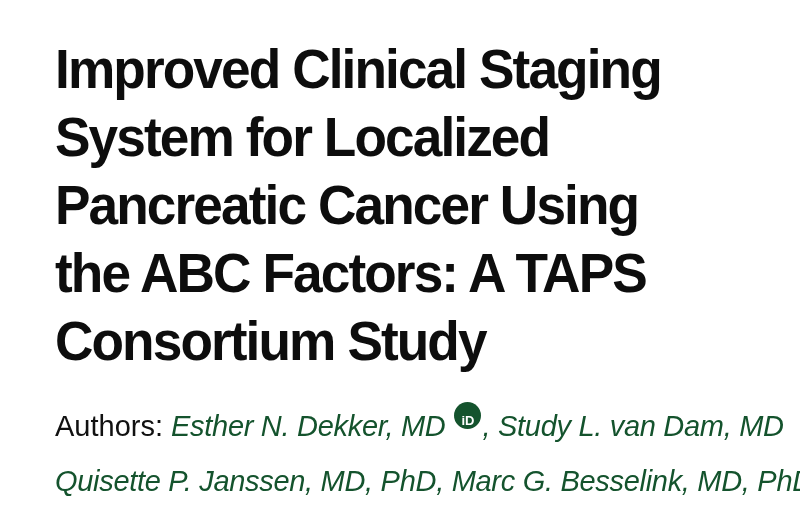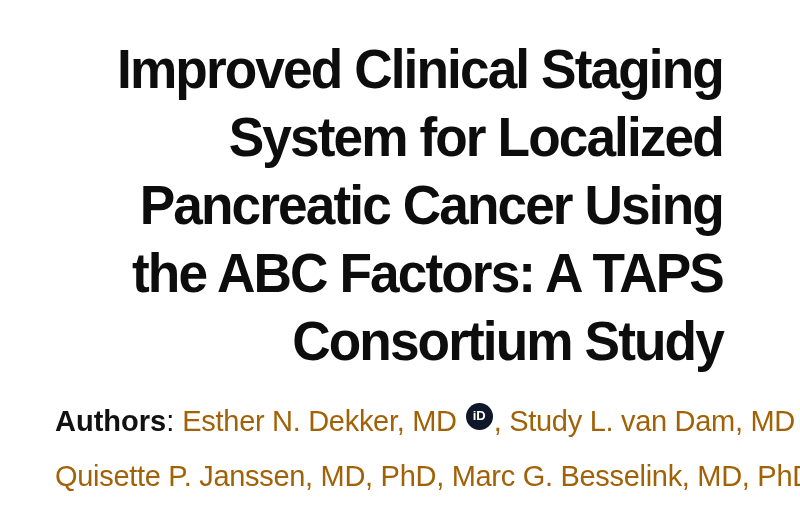--- a/index.html
+++ b/index.html
@@ -25,21 +25,20 @@
     display: inline-block;
     margin: 0 13px 0 15px;
     color: #8a8a8a;
     font-weight: 300;
   }
   
   h1.title {
     margin-top: 21px;
     color: #0d0d0d;
     font-weight: 700;
-    text-align: right;
   }
   .title-line {
     display: block;
     font-size: 56px;
     line-height: 68px;
     letter-spacing: -2px;
     transform: scaleX(0.95);
     transform-origin: 0 50%;
     white-space: nowrap;
   }
@@ -48,35 +47,35 @@
     margin-top: 27px;
     font-size: 29px;
     color: #1a1a1a;
   }
   .author-row {
     display: block;
     line-height: 38px;
     white-space: nowrap;
   }
   .author-row + .author-row { margin-top: 17px; }
-  .authors-label { font-weight: 700; color: #111111; }
+  .authors-label { font-weight: 400; color: #111111; }
   .colon { color: #111111; }
   .author-link, .sep {
-    color: #a16207;
+    color: #14532d;
     text-decoration: none;
     cursor: pointer;
     letter-spacing: -0.3px;
+    font-style: italic;
   }
   .orcid {
     display: inline-flex;
-    align-items: center;
     justify-content: center;
     width: 27px; height: 27px;
     border-radius: 50%;
-    background: #0f172a;
+    background: #14532d;
     color: #ffffff;
     font-size: 13px;
     font-weight: 700;
     vertical-align: 11px;
     margin: 0 1px 0 9px;
     cursor: pointer;
     user-select: none;
   }
 </style>
 </head>

